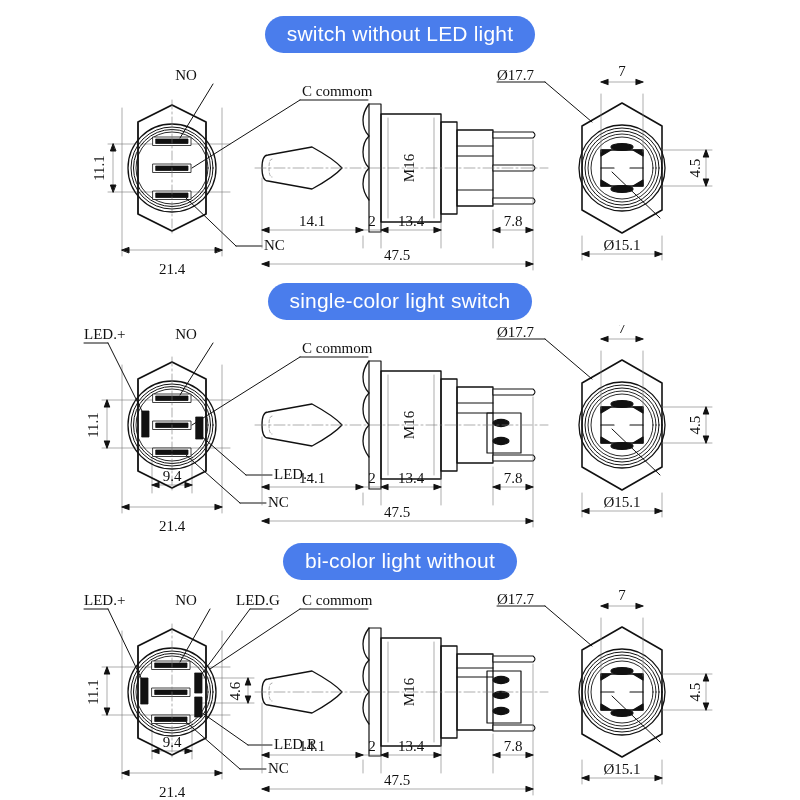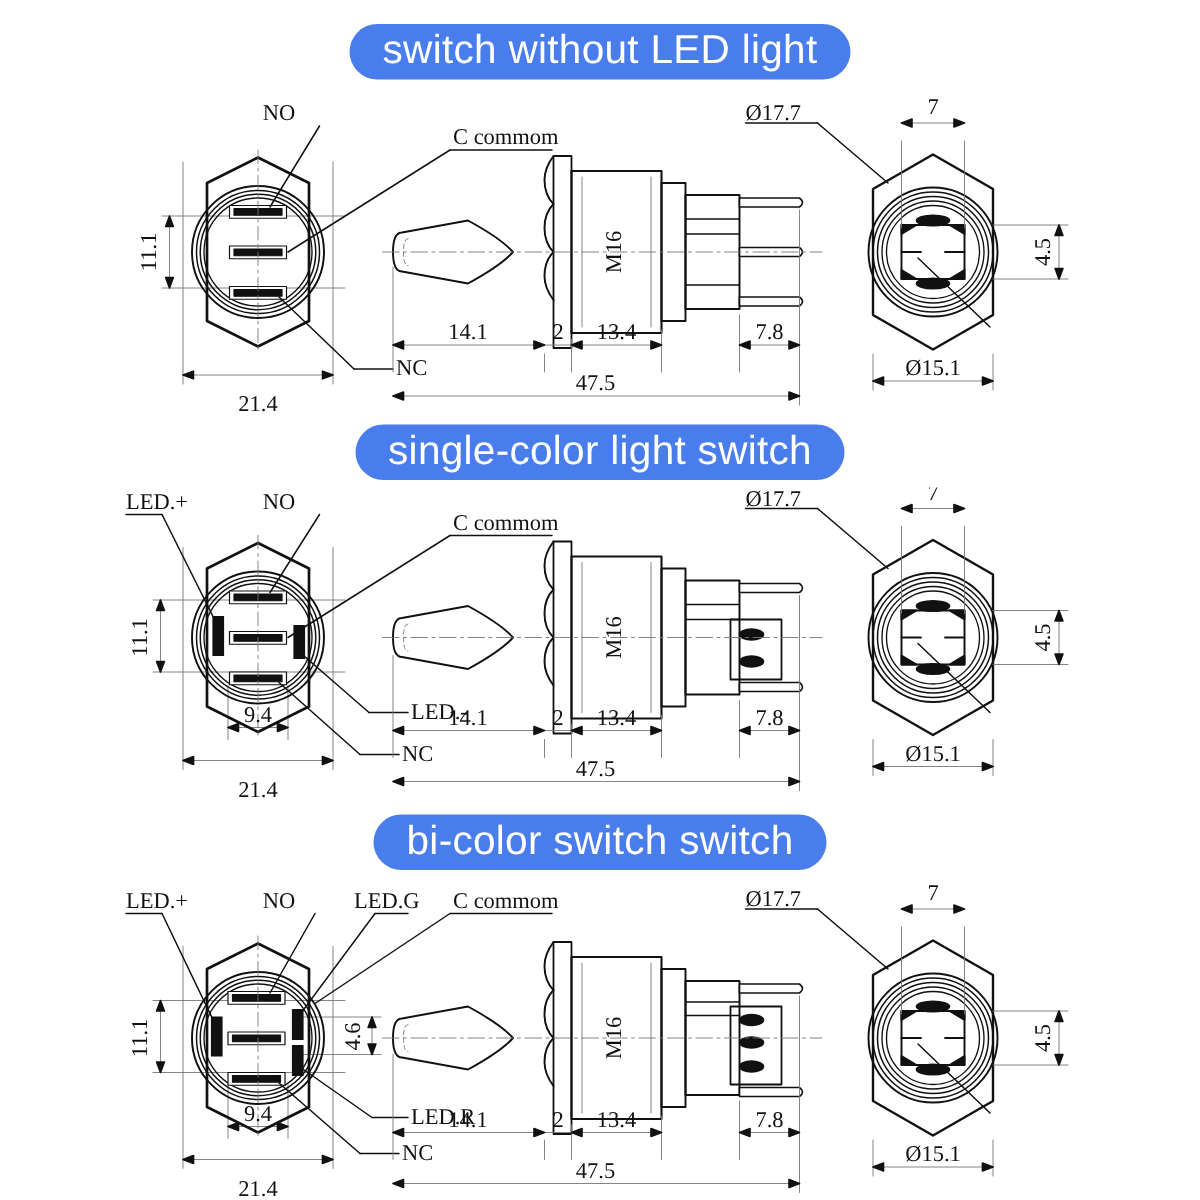--- a/index.html
+++ b/index.html
@@ -26,21 +26,21 @@
     width: 800px;
     text-align: center;
     pointer-events: none;
   }
   .banner {
     display: inline-block;
     background: #4a7dec;
     color: #ffffff;
     border-radius: 20px;
     font-family: "Liberation Sans", sans-serif;
-    font-size: 27px;
+    font-size: 21px;
     line-height: 21px;
     padding: 7px 22px 9px 22px;
     letter-spacing: 0.2px;
     white-space: nowrap;
   }
   .dwg {
     position: absolute;
     left: 0;
     top: 0;
   }
@@ -406,21 +406,21 @@
     <text x="0" y="0" font-size="15" text-anchor="middle" transform="translate(414,100) rotate(-90)">M16</text>
 
     <text x="497" y="12" font-size="15">Ø17.7</text>
     <text x="622" y="8" font-size="15" text-anchor="middle">7</text>
     <text x="622" y="182" font-size="15" text-anchor="middle">Ø15.1</text>
     <text x="0" y="0" font-size="15" text-anchor="middle" transform="translate(700,100) rotate(-90)">4.5</text>
   </svg>
   </div>
 
   <div class="banner-wrap" style="top:543px;">
-    <span class="banner">bi-color switch switch</span>
+    <span class="banner">bi-color light without</span>
   </div>
 
   <div class="dwg" style="top:585px;">
   <svg width="800" height="215" viewBox="0 0 800 215">
     <g stroke="#111" fill="none" stroke-width="1.1" stroke-linecap="round" stroke-linejoin="round">
 
       <g>
         <g stroke="#777" stroke-width="0.6">
           <line x1="102" y1="82" x2="230" y2="82"></line>
           <line x1="102" y1="130" x2="230" y2="130"></line>

